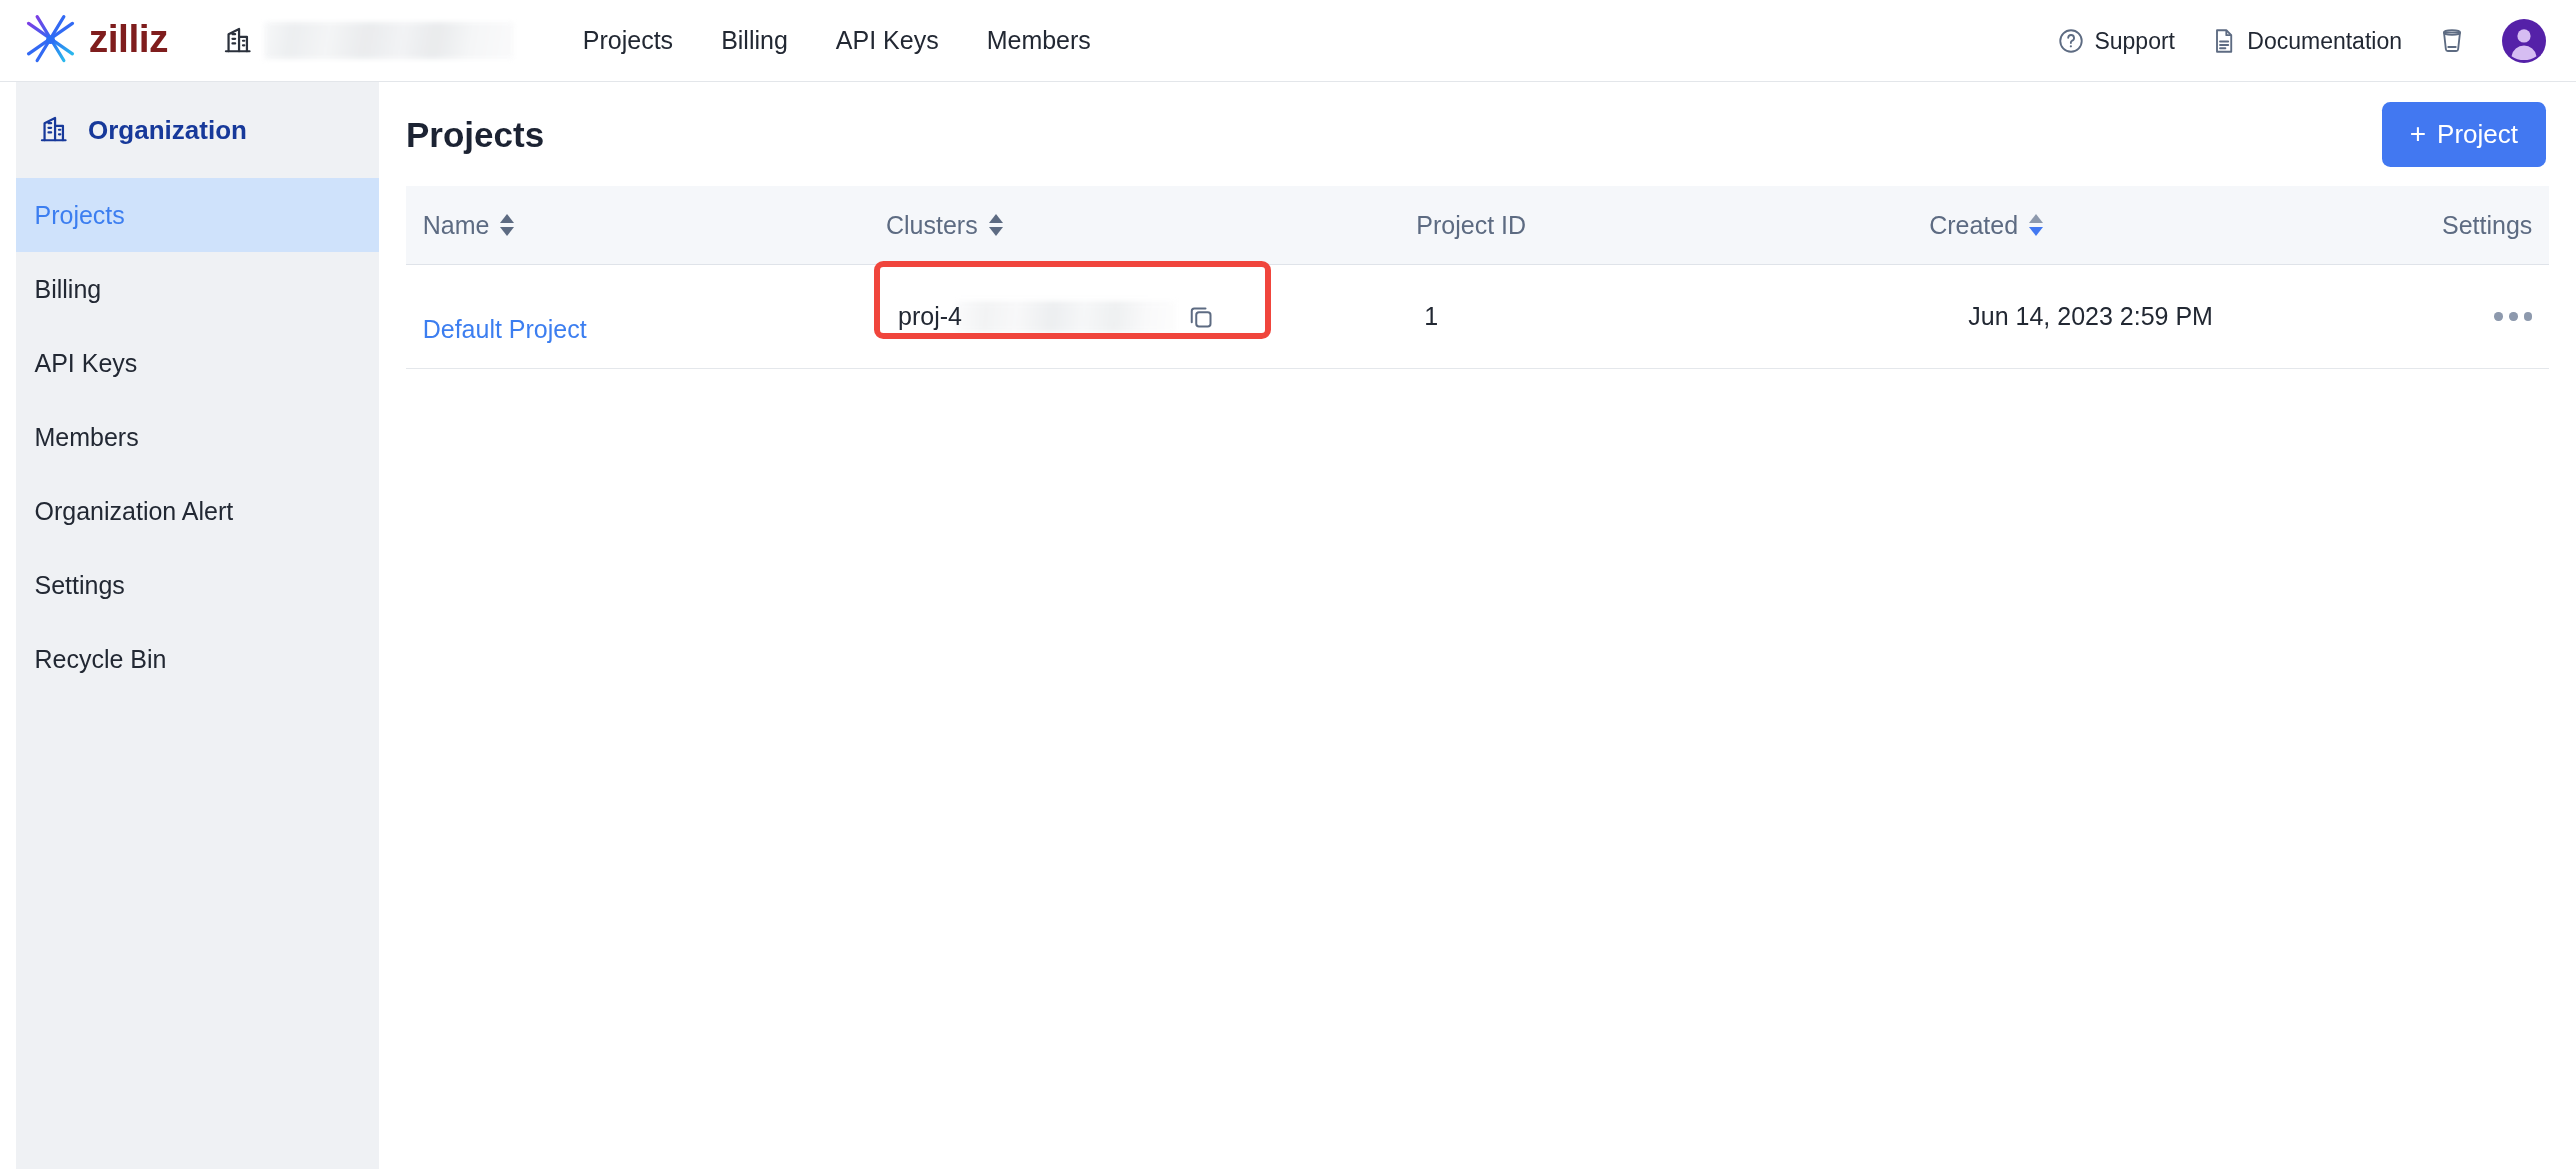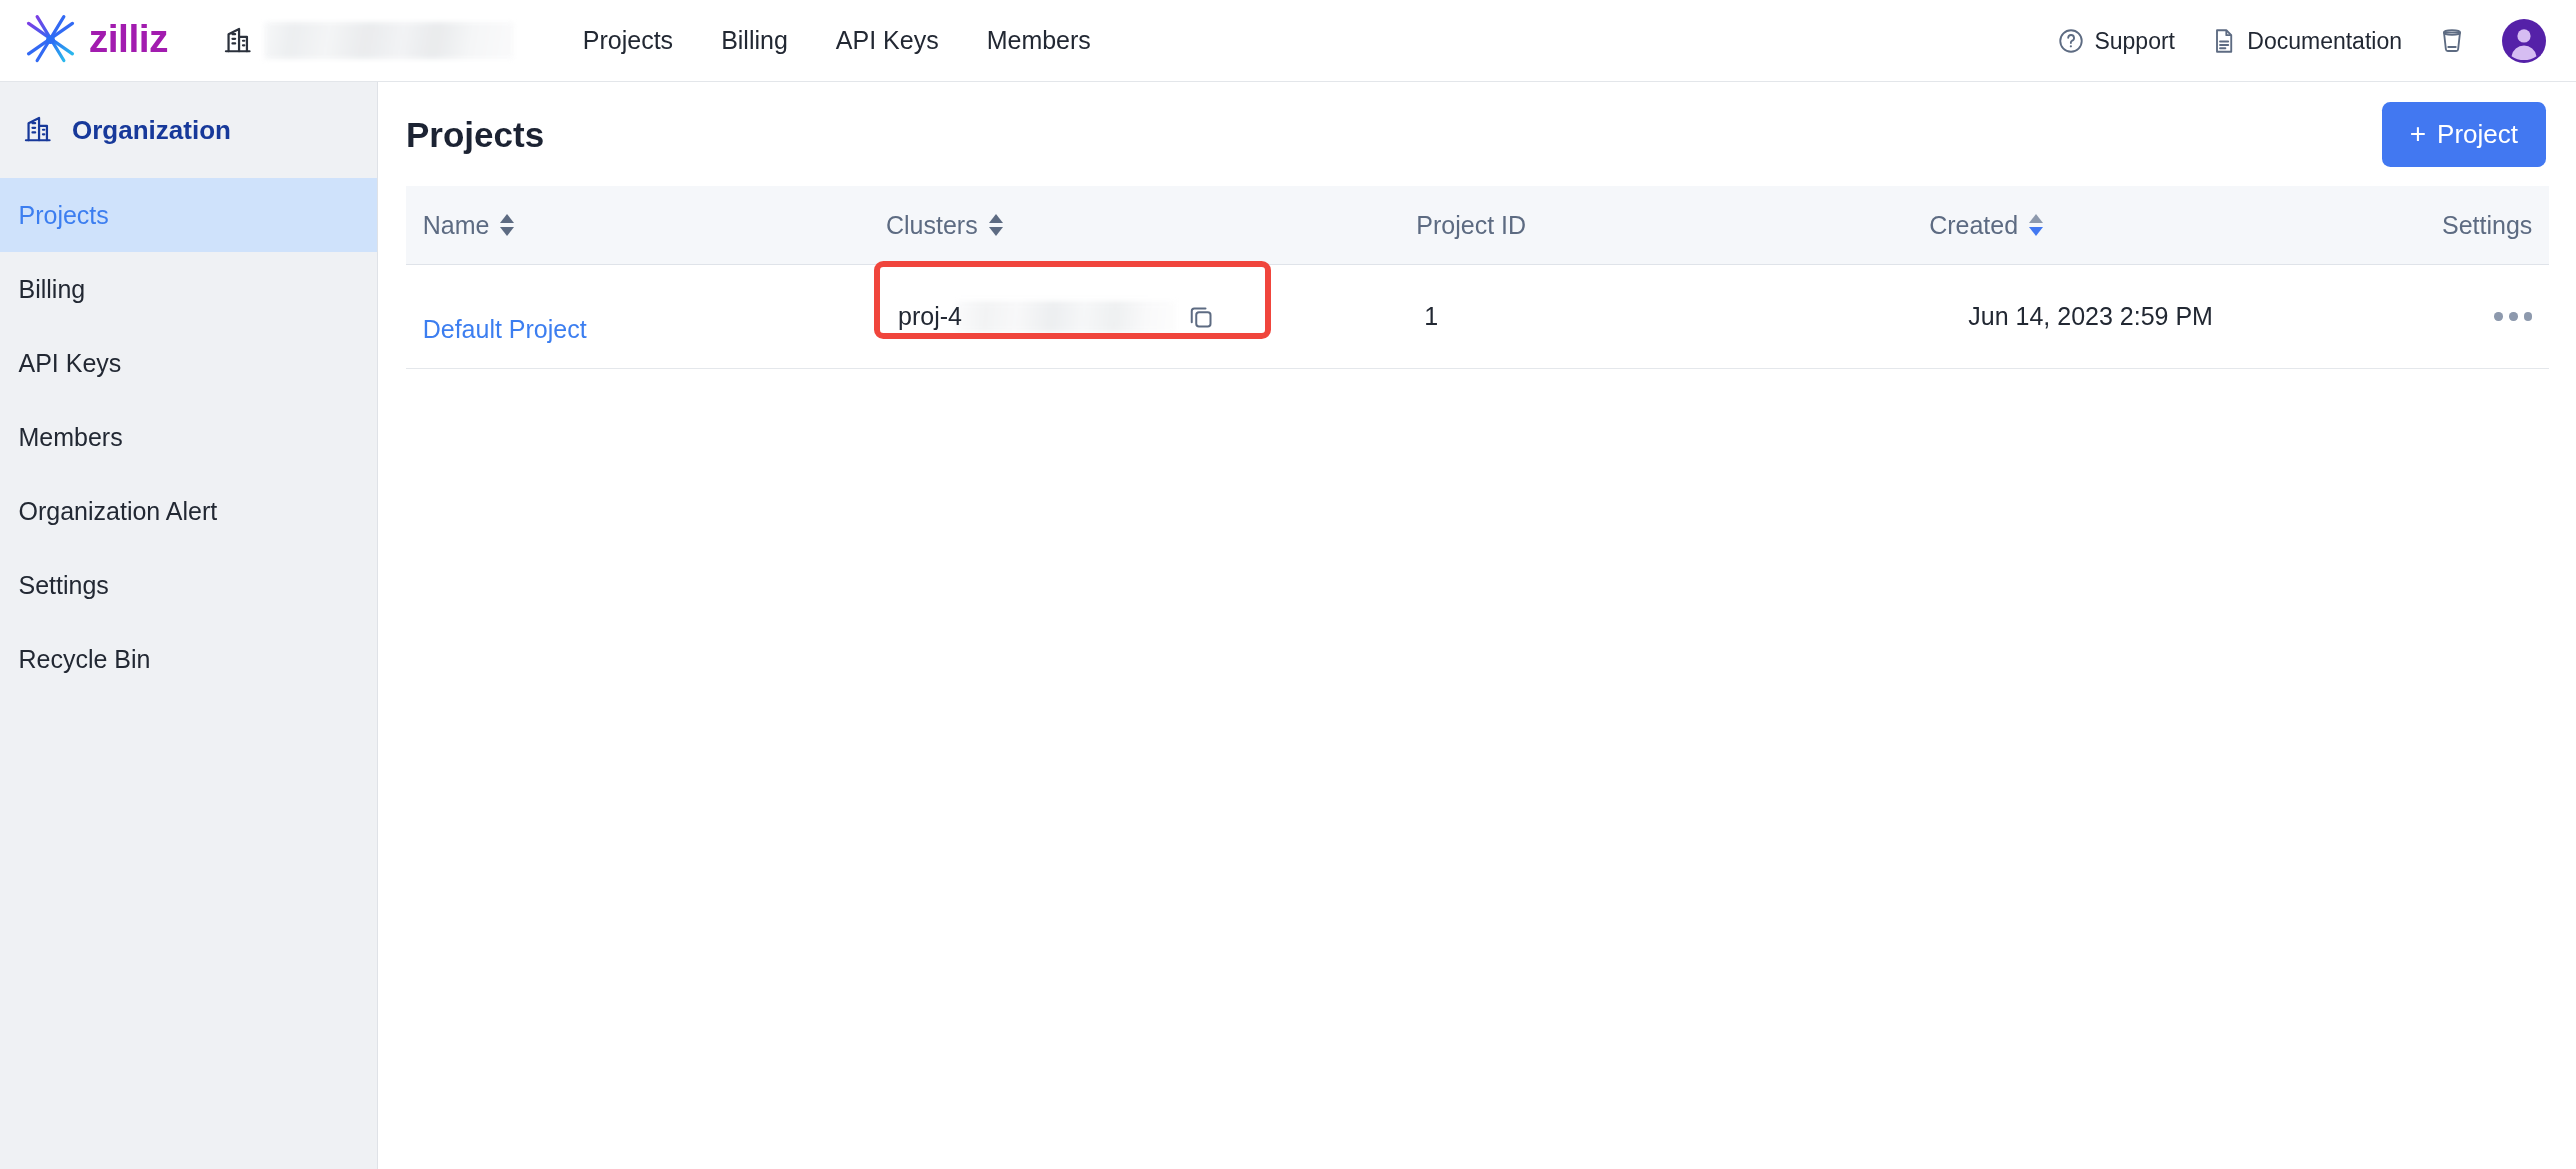--- a/index.html
+++ b/index.html
@@ -28,21 +28,21 @@
   .brand {
     display: flex;
     align-items: center;
     margin-left: 20.4px;
     gap: 7.4px;
   }
   .brand-mark { width: 61px; height: 61px; display: block; }
   .brand-word {
     font-size: 39px;
     font-weight: 600;
-    color: #a21caf;
+    color: #7f1d1d;
     letter-spacing: -0.5px;
     line-height: 1;
     padding-bottom: 3.7px;
   }
 
   .org-chip {
     display: flex;
     align-items: center;
     gap: 11px;
     margin-left: 48px;
@@ -93,21 +93,21 @@
     font-size: 23px;
     white-space: nowrap;
     cursor: pointer;
   }
   .icon-svg { display: block; }
   .avatar-wrap { display: flex; align-items: center; cursor: pointer; }
 
   
   .sidebar {
     position: absolute;
-    top: 82px; left: 0;
+    top: 82px; left: 16px;
     width: 378px;
     height: 1088px;
     background: #eff1f4;
     border-right: 0.9px solid #dfe2e7;
   }
   .sidebar-head {
     display: flex;
     align-items: center;
     gap: 18.5px;
     height: 96px;

